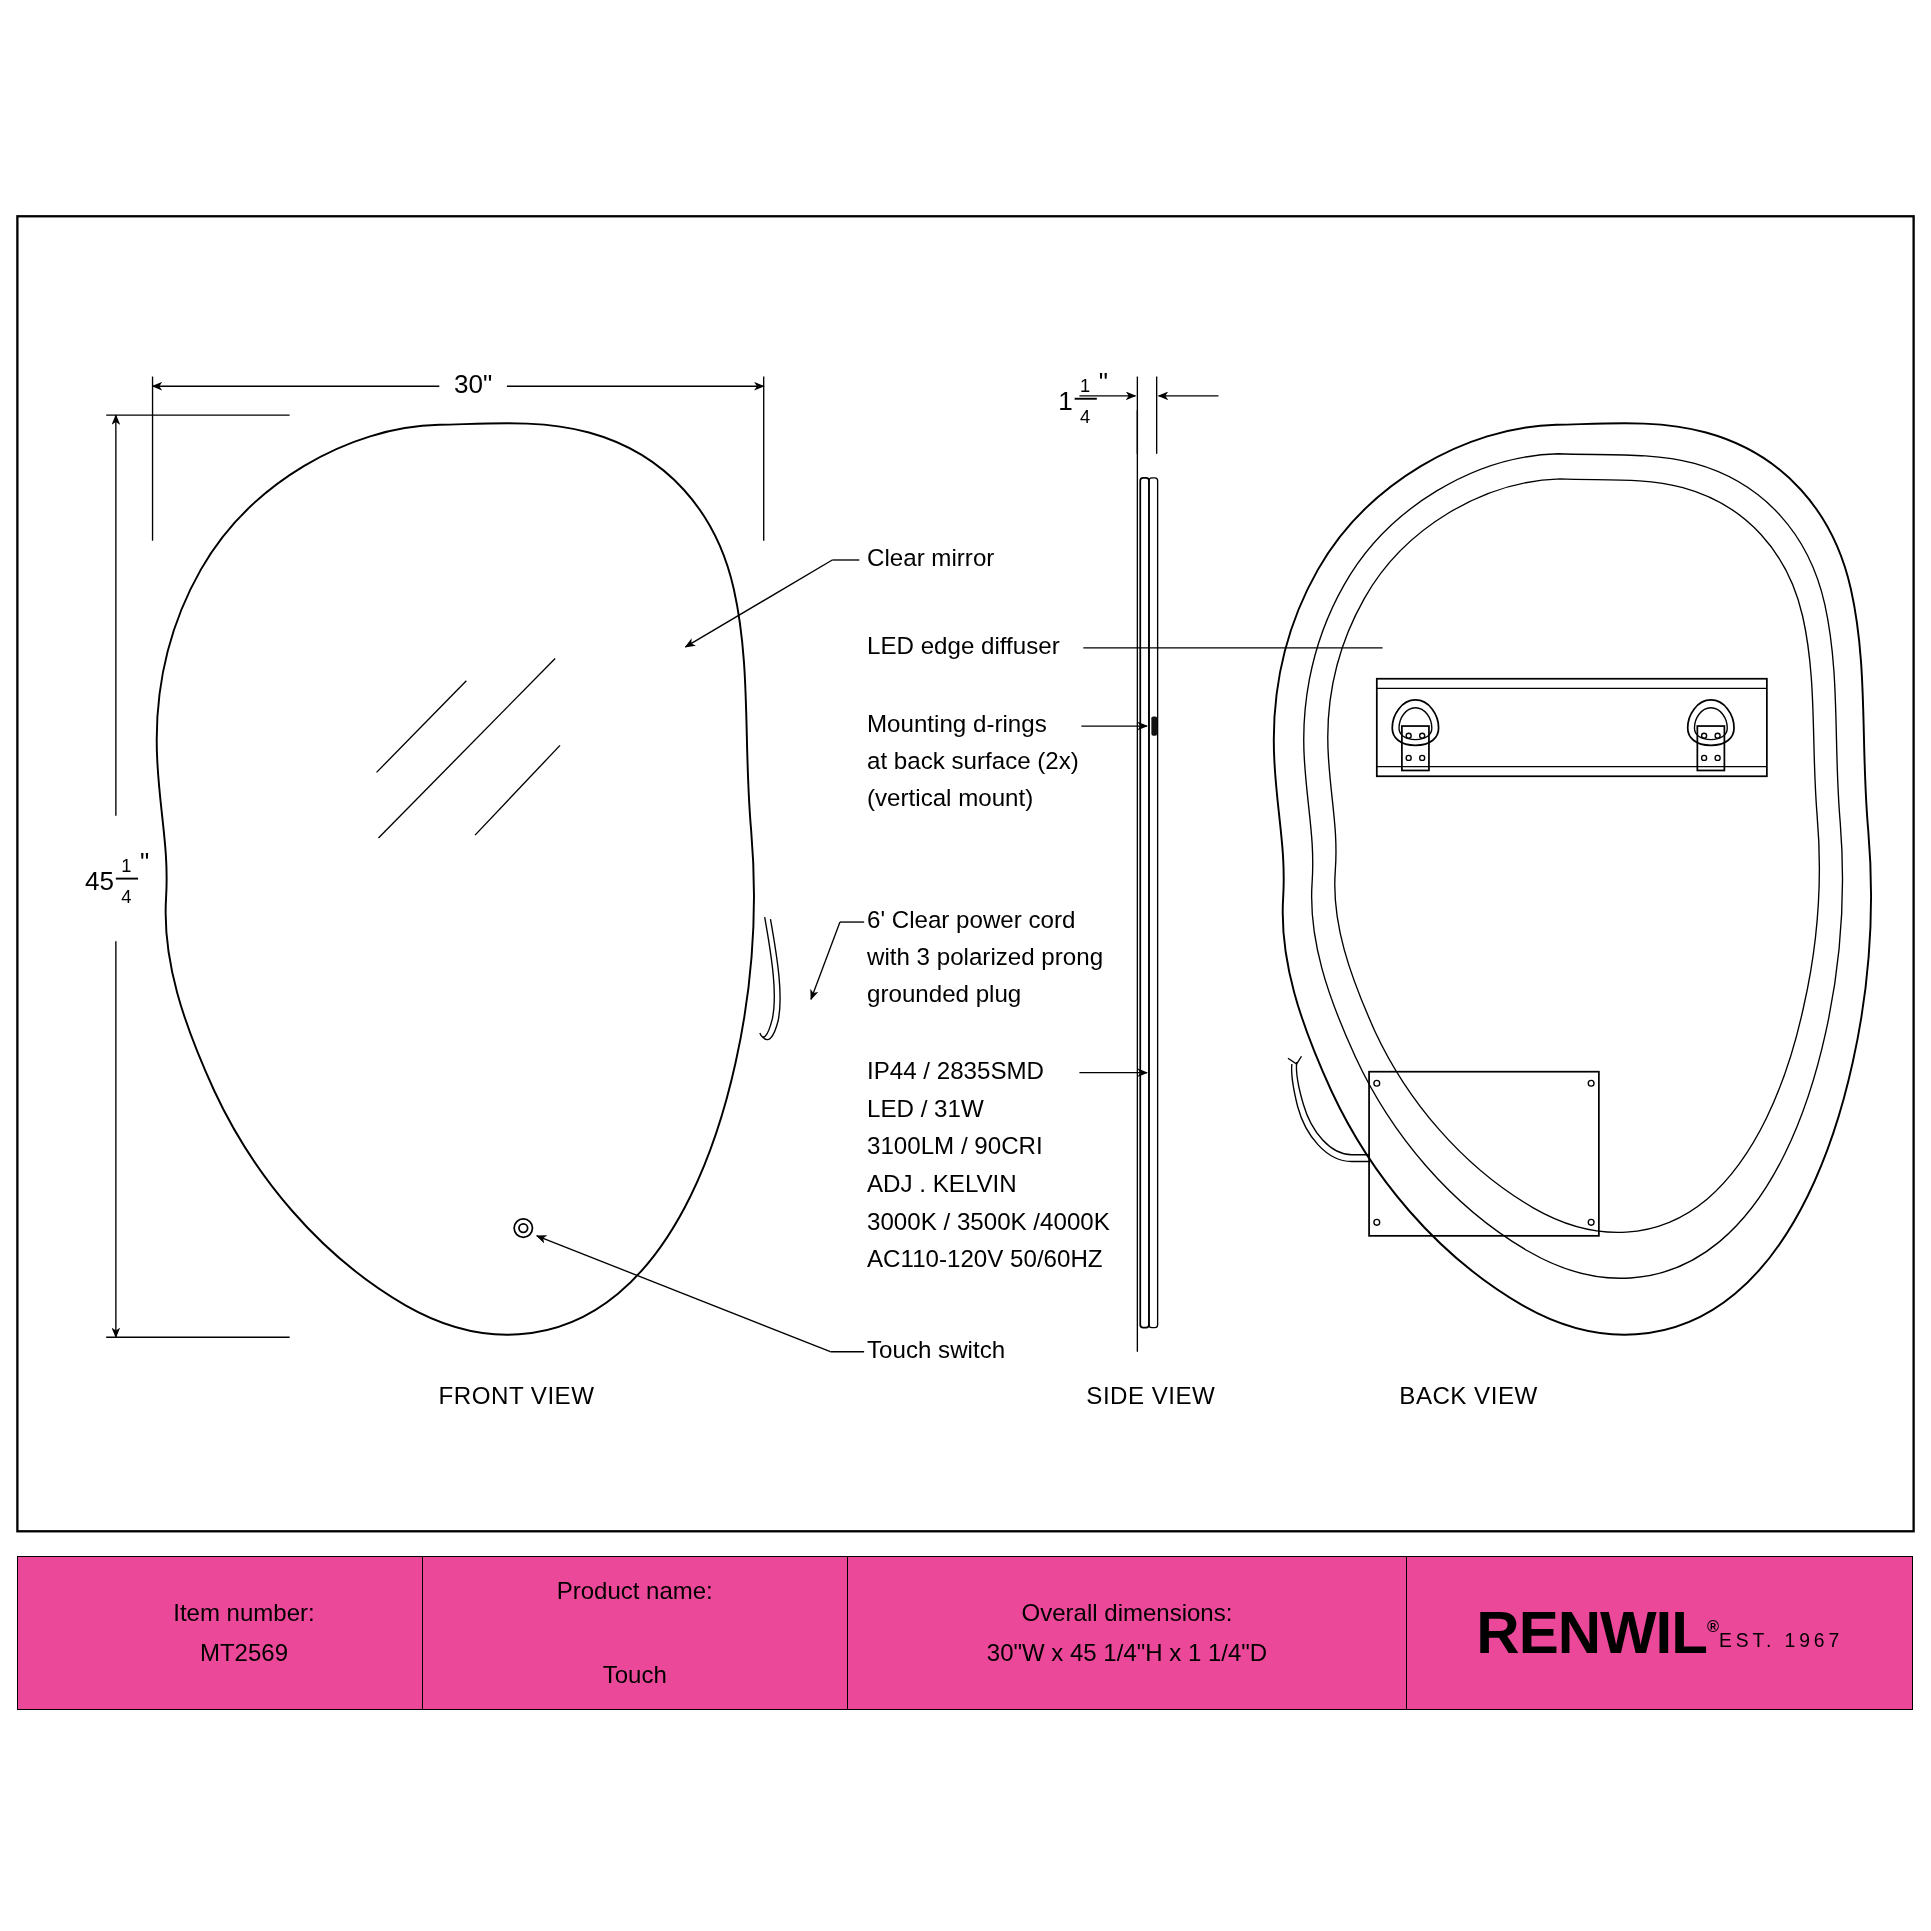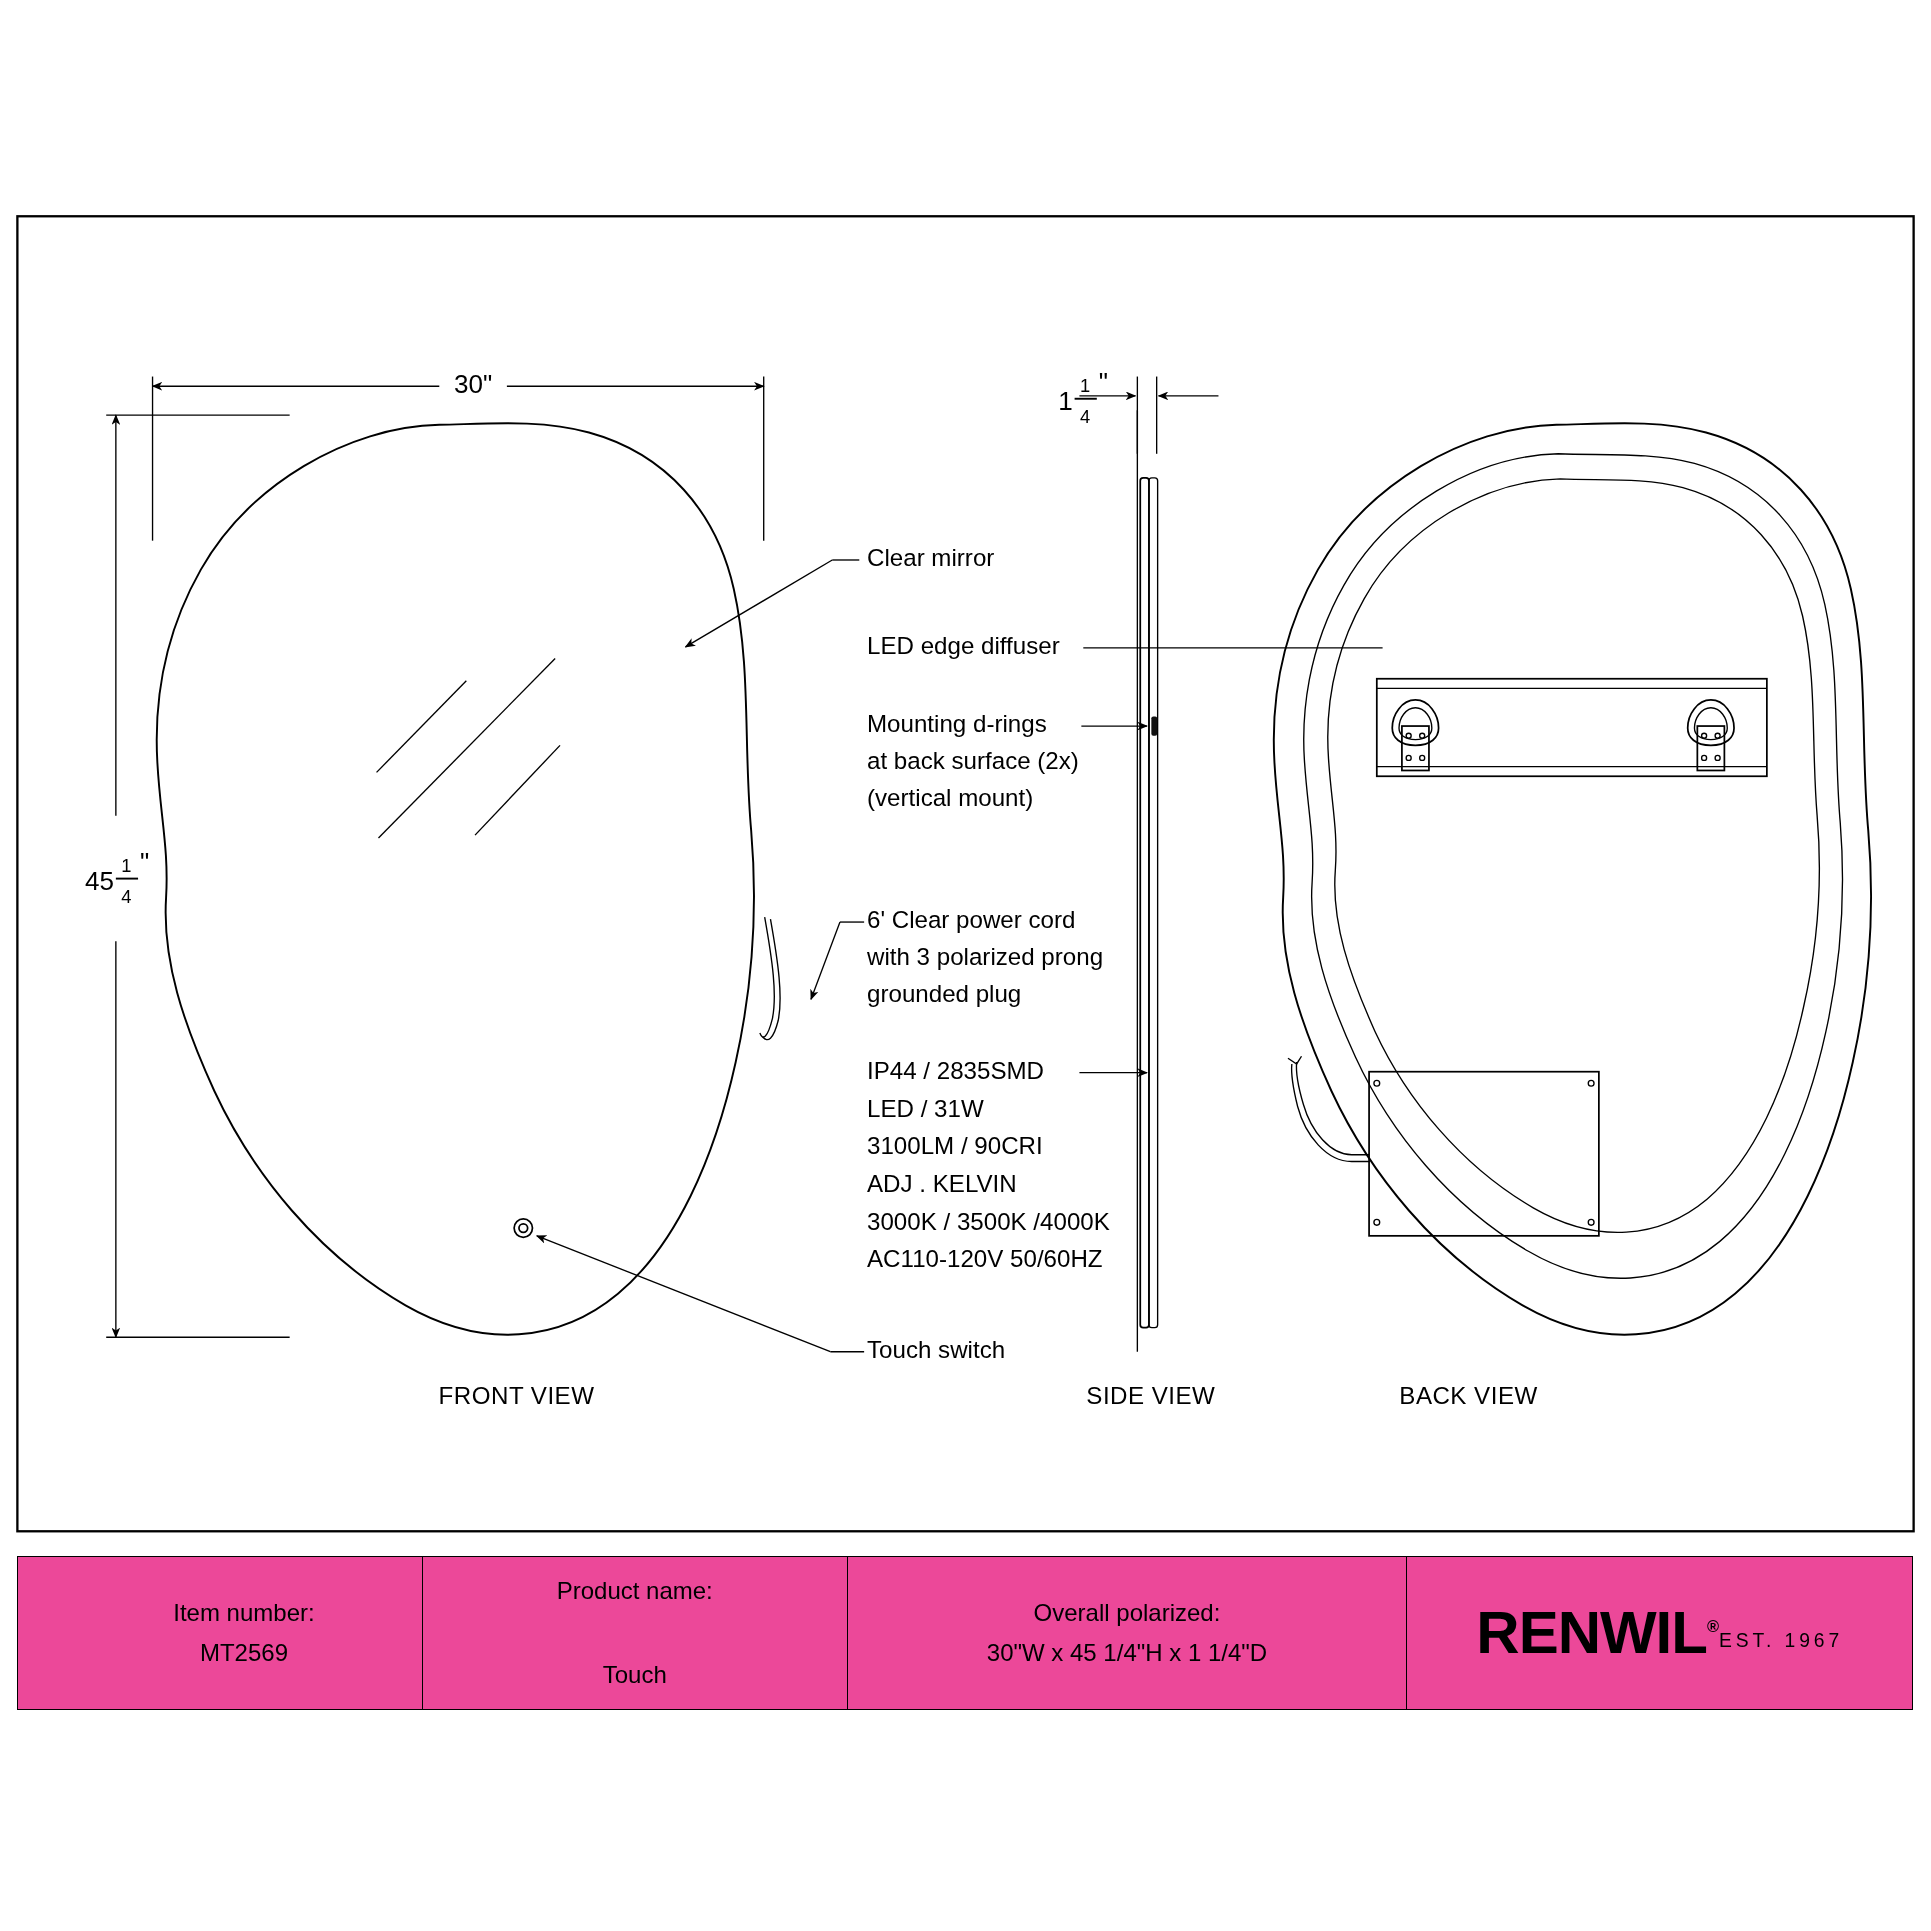--- a/index.html
+++ b/index.html
@@ -353,21 +353,21 @@
       <div class="tb-cell-label">Item number:</div>
       <div class="tb-cell-label">MT2569</div>
     </div>
 
     <div class="tb-cell cell-prod">
       <div class="tb-cell-label">Product name:</div>
       <div class="tb-cell-label">Touch</div>
     </div>
 
     <div class="tb-cell cell-dims">
-      <div class="tb-cell-label">Overall polarized:</div>
+      <div class="tb-cell-label">Overall dimensions:</div>
       <div class="tb-cell-label">30"W x 45 1/4"H x 1 1/4"D</div>
     </div>
 
     <div class="tb-cell cell-logo">
       <div class="logo-wrap">
         <div class="logo-main"><span>RENWIL</span><span class="logo-reg">®</span></div>
         <div class="logo-sub">EST. 1967</div>
       </div>
     </div>
 

